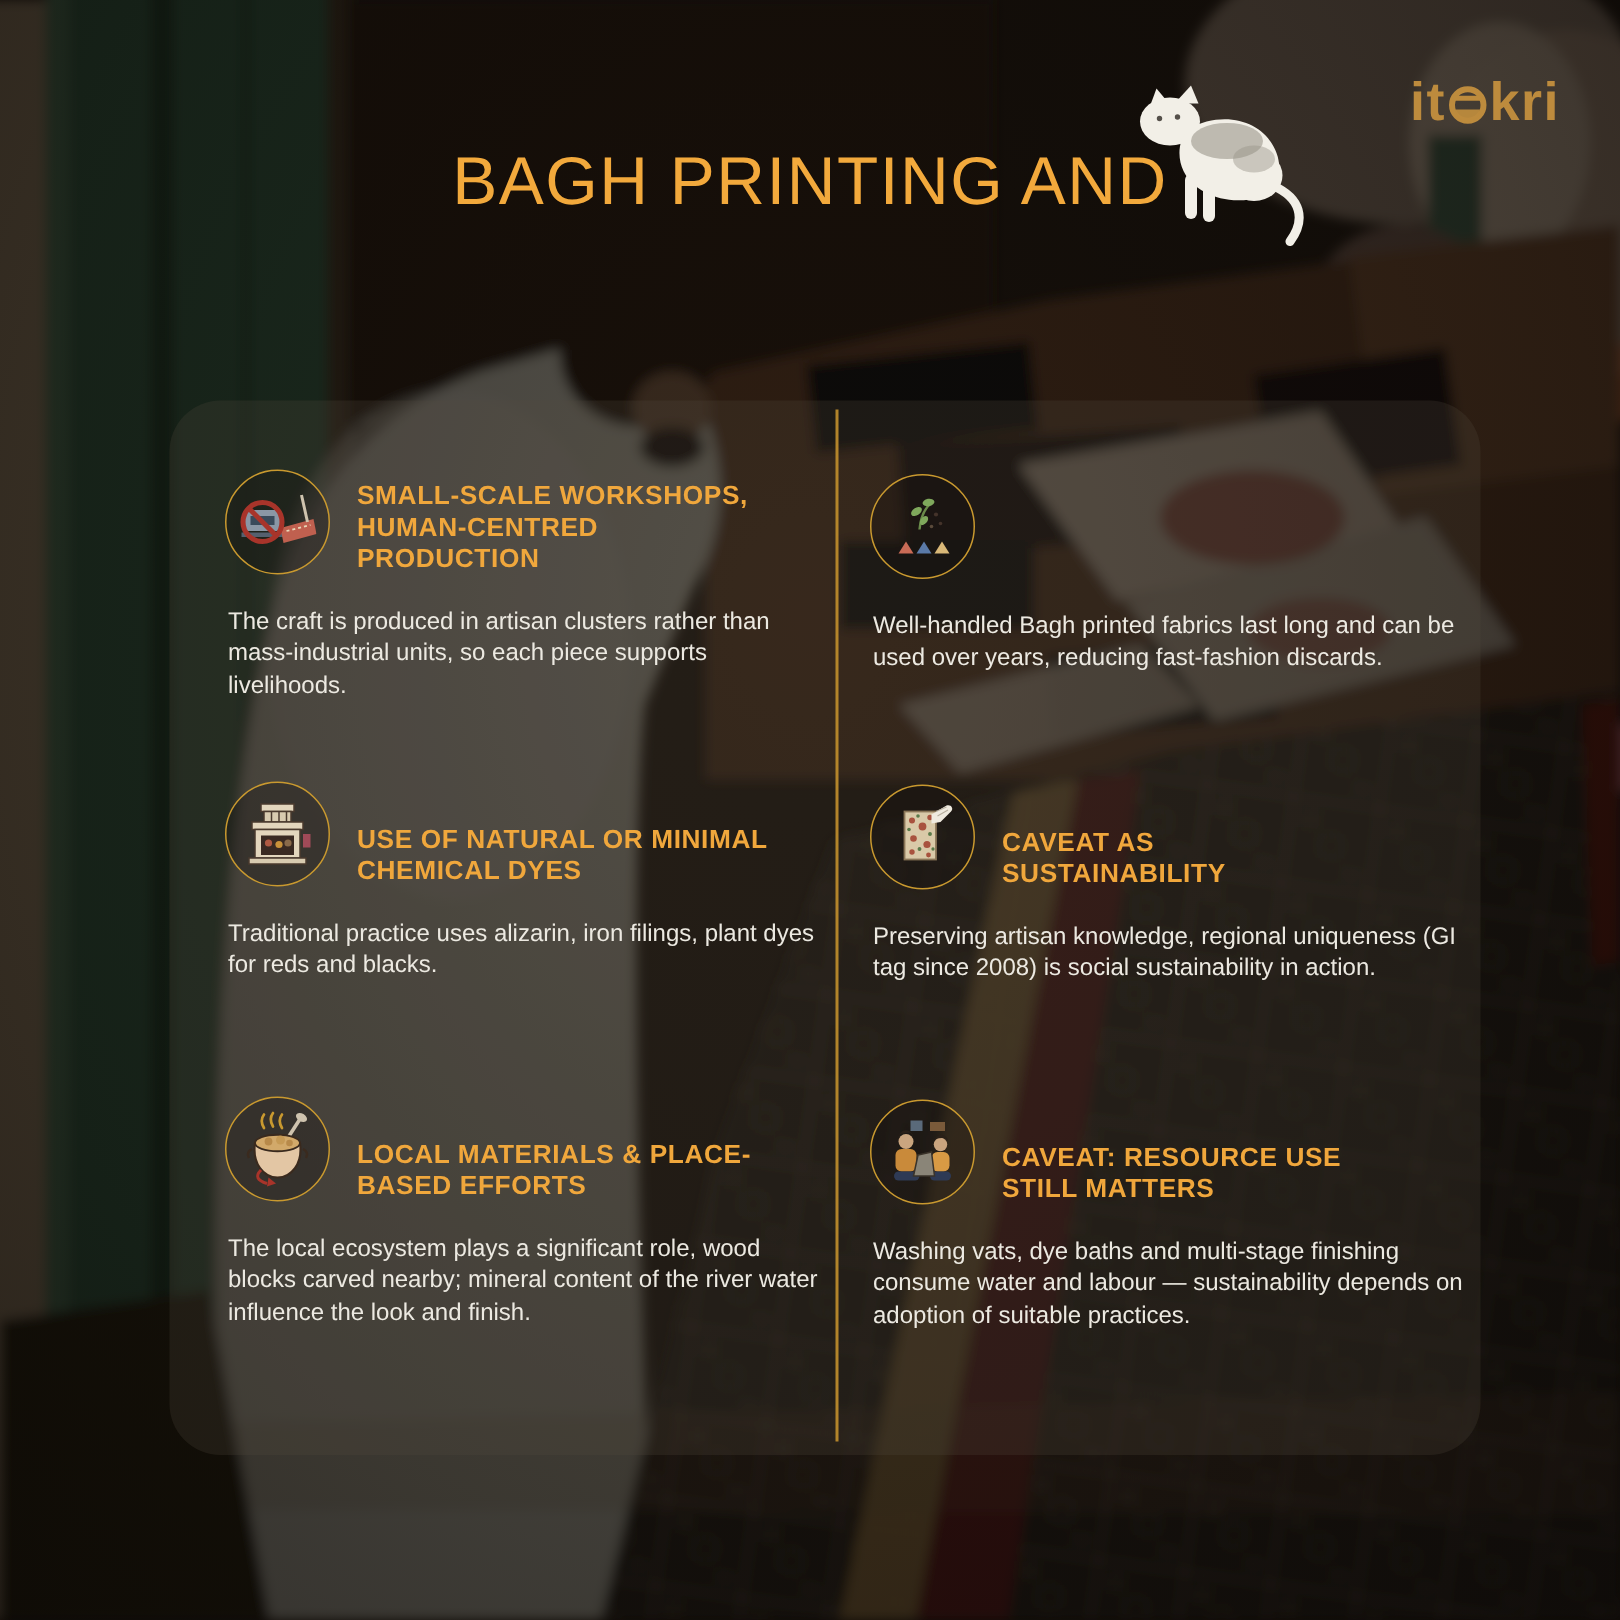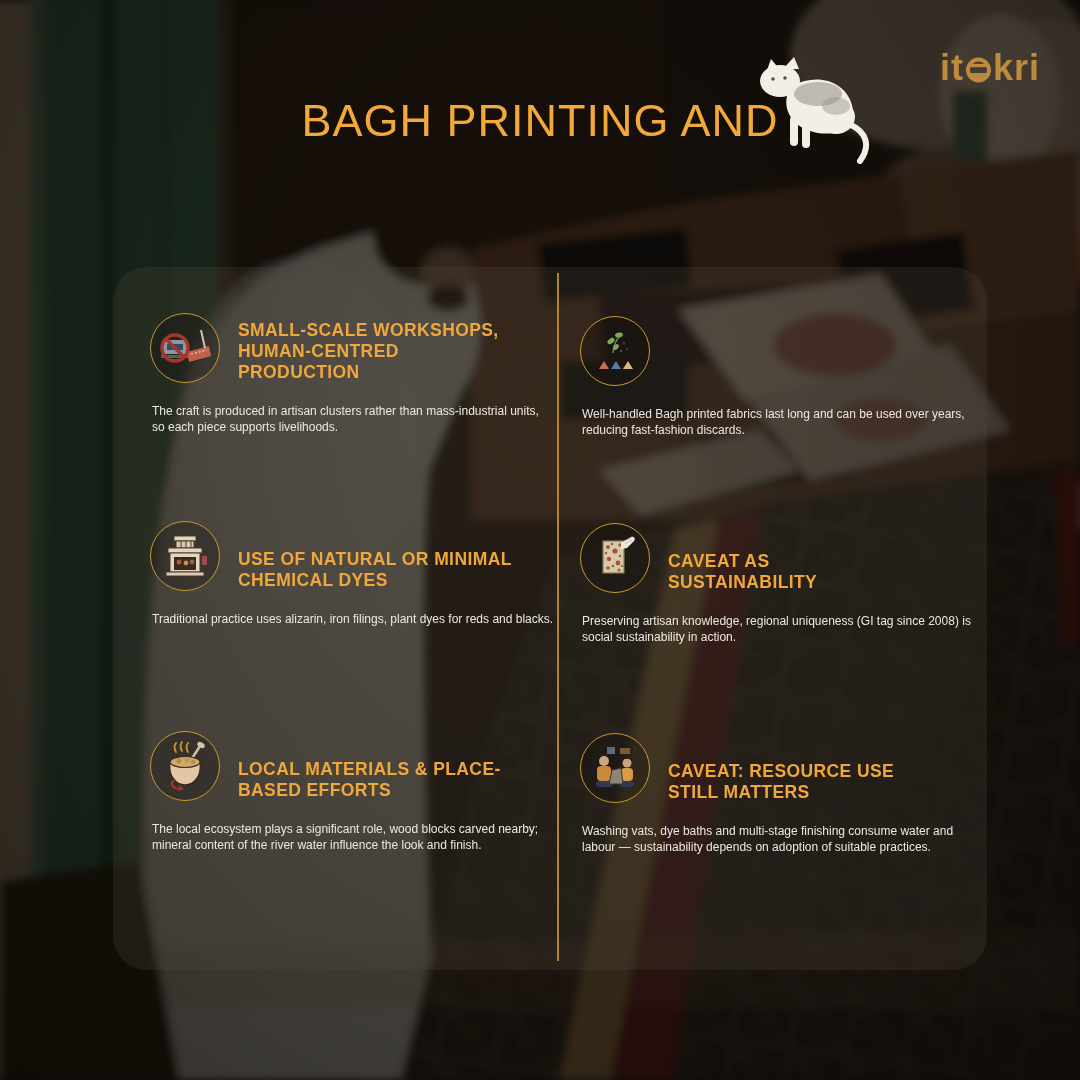--- a/index.html
+++ b/index.html
@@ -33,21 +33,21 @@
   .head{display:flex;gap:18px;align-items:flex-end;}
   .icon-circle{width:68px;height:68px;flex:none;border:1.6px solid #C9992F;border-radius:50%;
                display:flex;align-items:center;justify-content:center;background:rgba(16,12,9,.28);}
   .card h2{margin:0;padding-top:5px;color:#F0A73C;font-size:17.5px;font-weight:700;
            letter-spacing:.4px;line-height:1.2;}
   .s1 h2{max-width:270px;}
   .s3 h2{max-width:315px;}
   .s4 h2{max-width:225px;}
   .s5 h2{max-width:305px;}
   .s6 h2{max-width:265px;}
-  .card p{margin:21px 0 0 2px;color:#ECE9E1;font-size:12px;line-height:1.33;max-width:402px;}
+  .card p{margin:21px 0 0 2px;color:#ECE9E1;font-size:16px;line-height:1.33;max-width:402px;}
 </style>
 </head>
 <body>
 
 <div class="canvas">
 
   <svg class="bg" viewBox="0 0 1080 1080" aria-hidden="true">
     <defs>
       <filter id="blur4" x="-10%" y="-10%" width="120%" height="120%">
           <feGaussianBlur stdDeviation="4"></feGaussianBlur>

